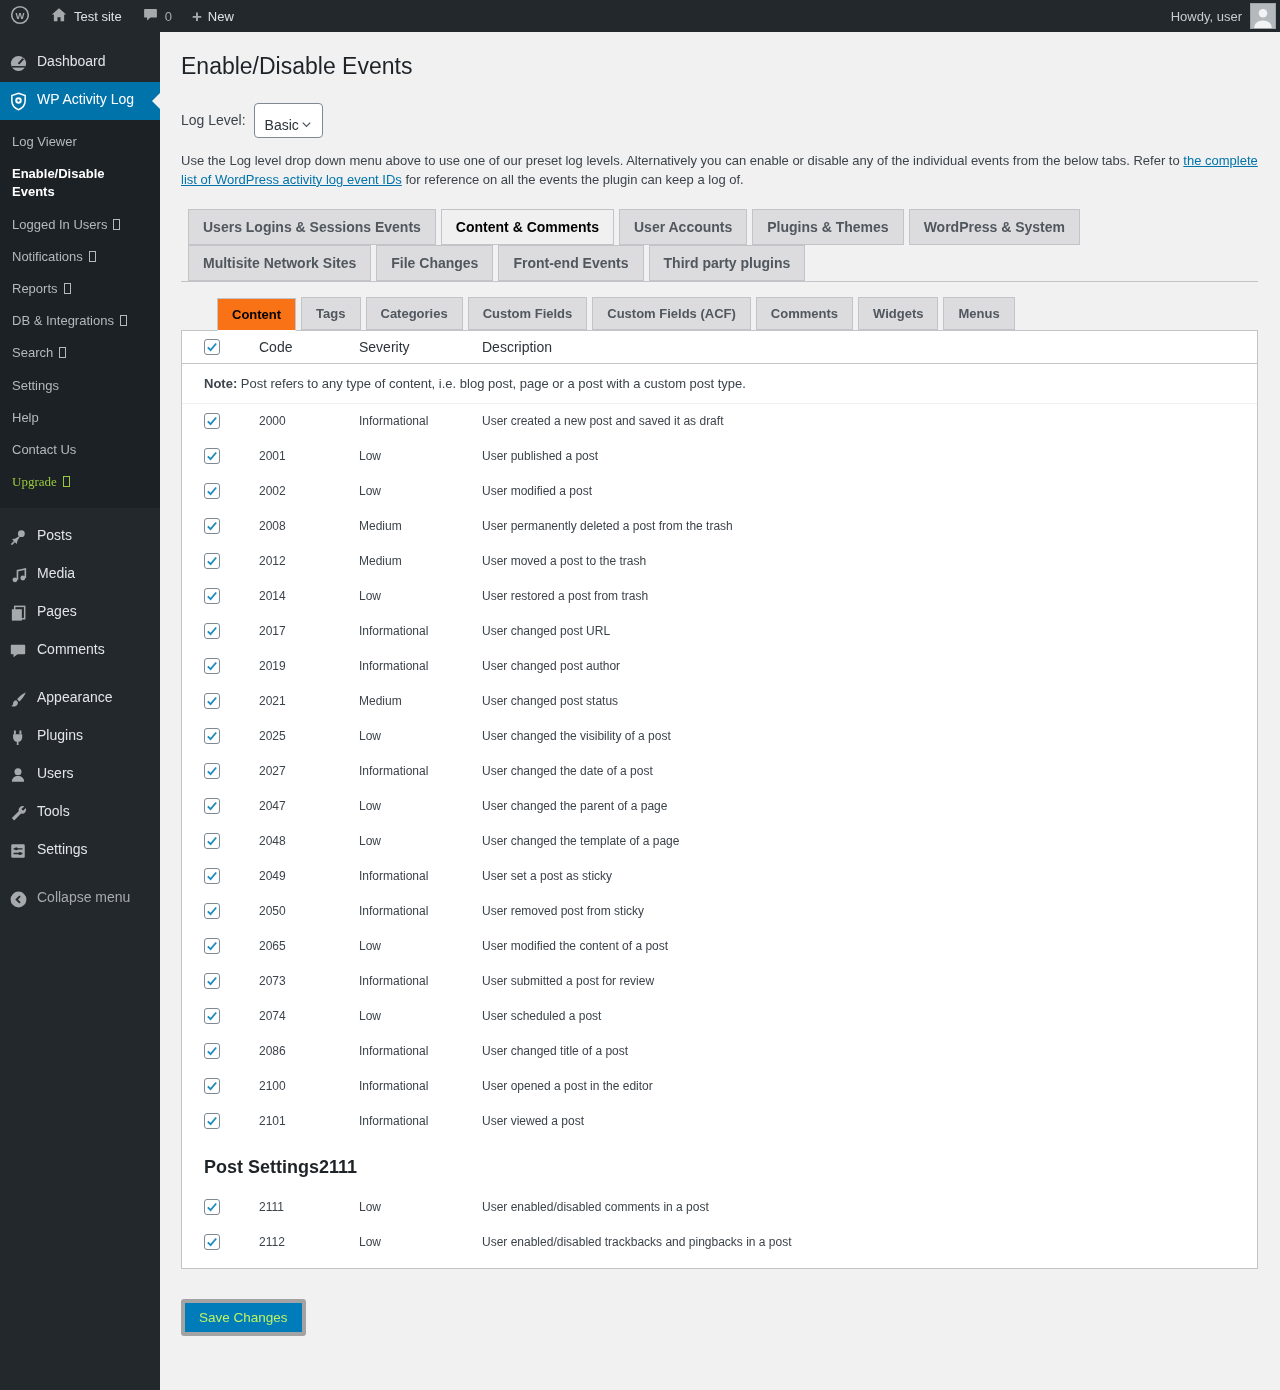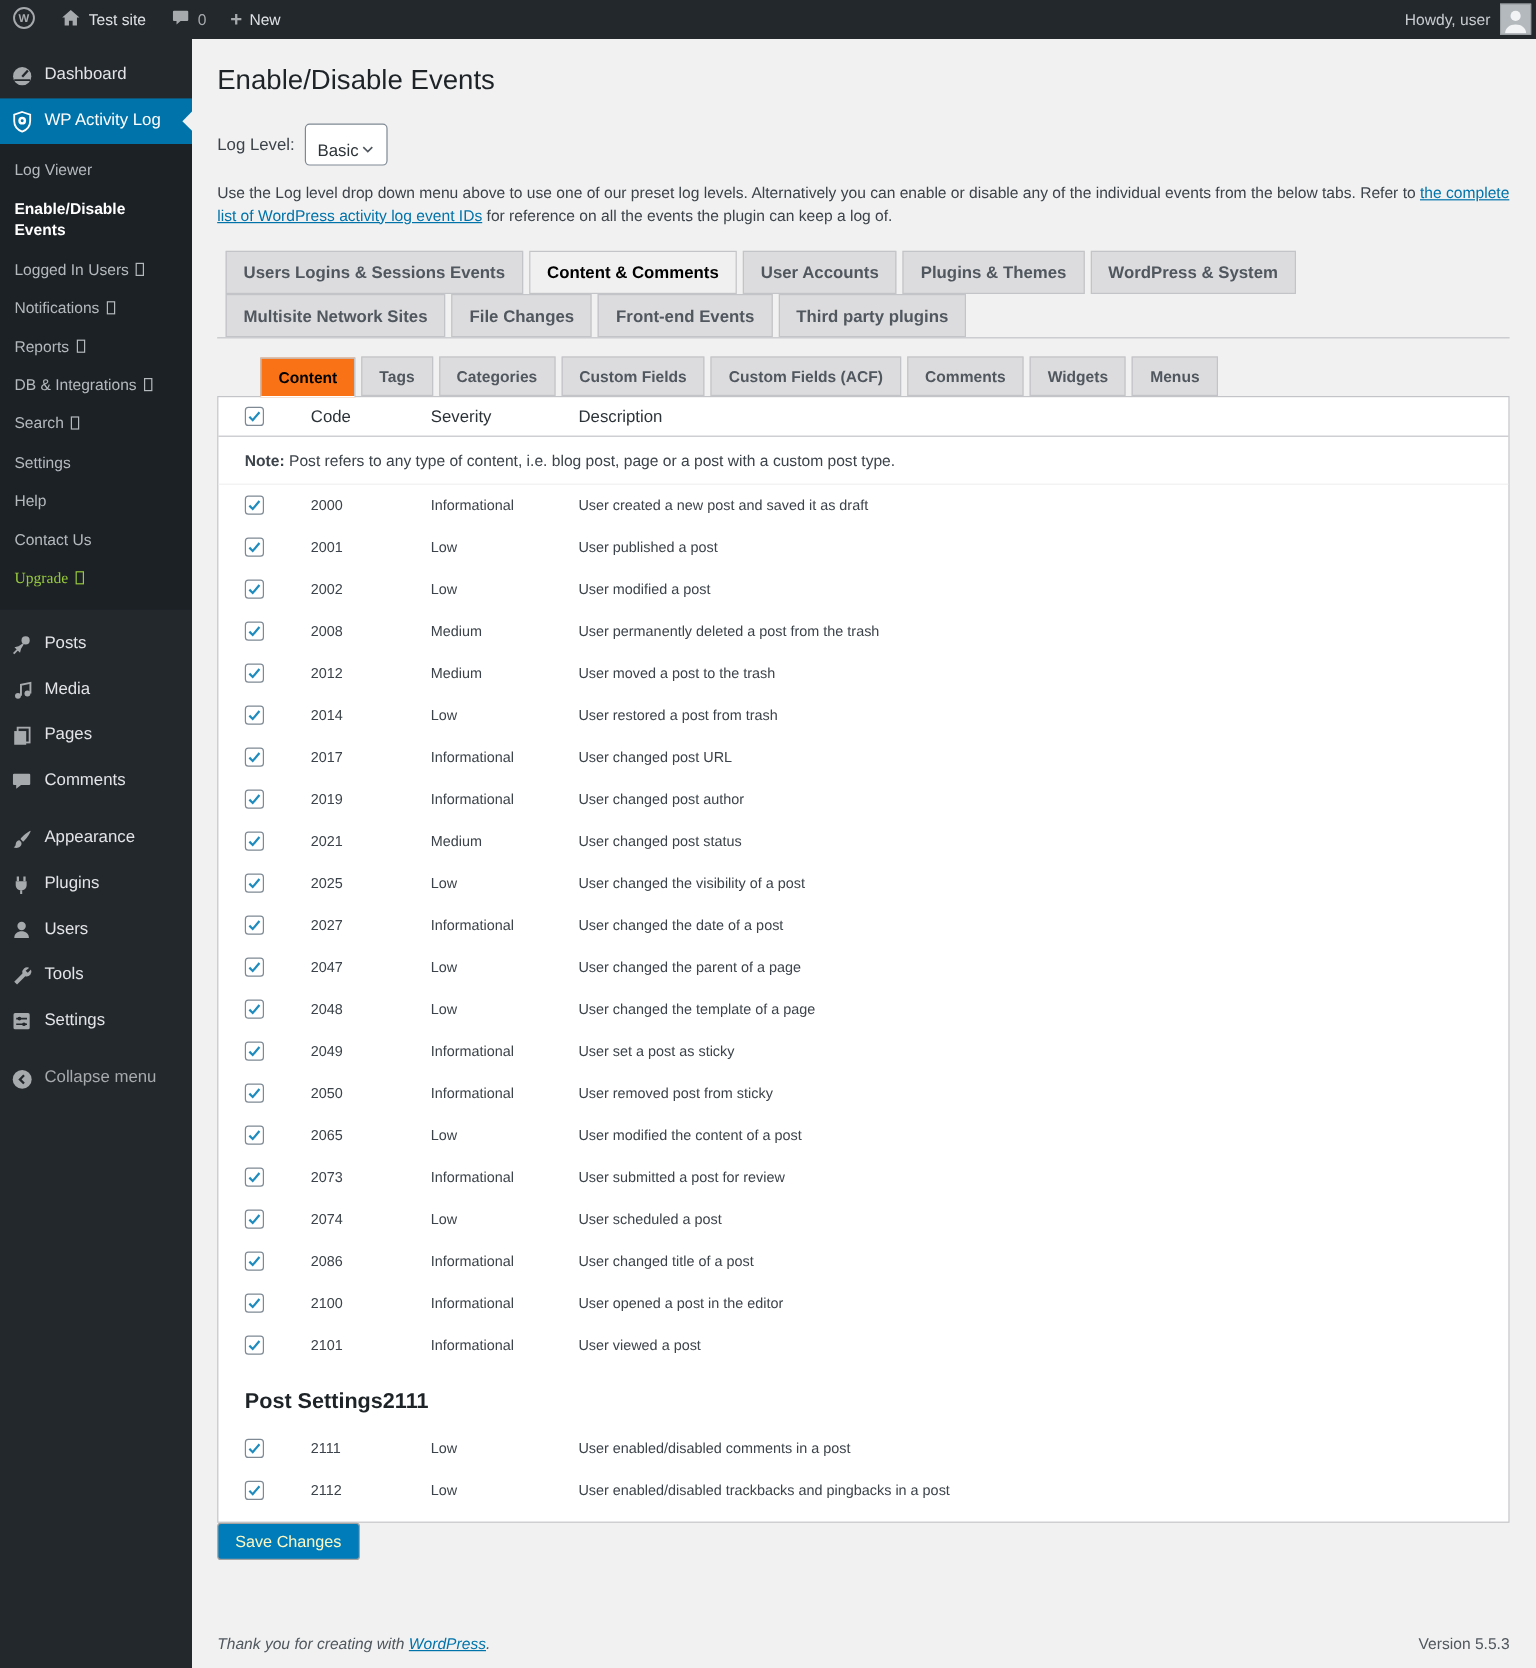--- a/index.html
+++ b/index.html
@@ -78,22 +78,22 @@
     color:#2c3338; }
   .note-row { padding:12px 22px; font-size:13px; color:#3c434a;
     border-bottom:1px solid #f0f0f1; }
   .checkbox { width:16px; height:16px; background:#ffffff; border:1px solid #7e8993;
     border-radius:3px; display:inline-flex; align-items:center; justify-content:center;
     cursor:pointer; }
   .checkbox svg { width:14px; height:14px; }
   .section-heading { font-size:18px; font-weight:bold; color:#1d2327;
     padding:18px 22px 12px; }
 
-  .save-btn { display:inline-block; background:#007cba;
-    border:1px solid #a3a3a3; border-radius:3px; color:#fef9c3; font-size:13.5px;
+  .save-btn { margin-top:30px; display:inline-block; background:#007cba;
+    border:4px solid #a3a3a3; border-radius:3px; color:#bef264; font-size:13.5px;
     padding:7px 14px; cursor:pointer; font-family:inherit; }
 
   .footer { margin-top:62px; padding-bottom:18px; display:flex;
     justify-content:space-between; align-items:center; font-size:13px; color:#50575e; }
   .footer .thanks { font-style:italic; }
   .footer .version { color:#50575e; }
 </style>
 </head>
 <body>
 

